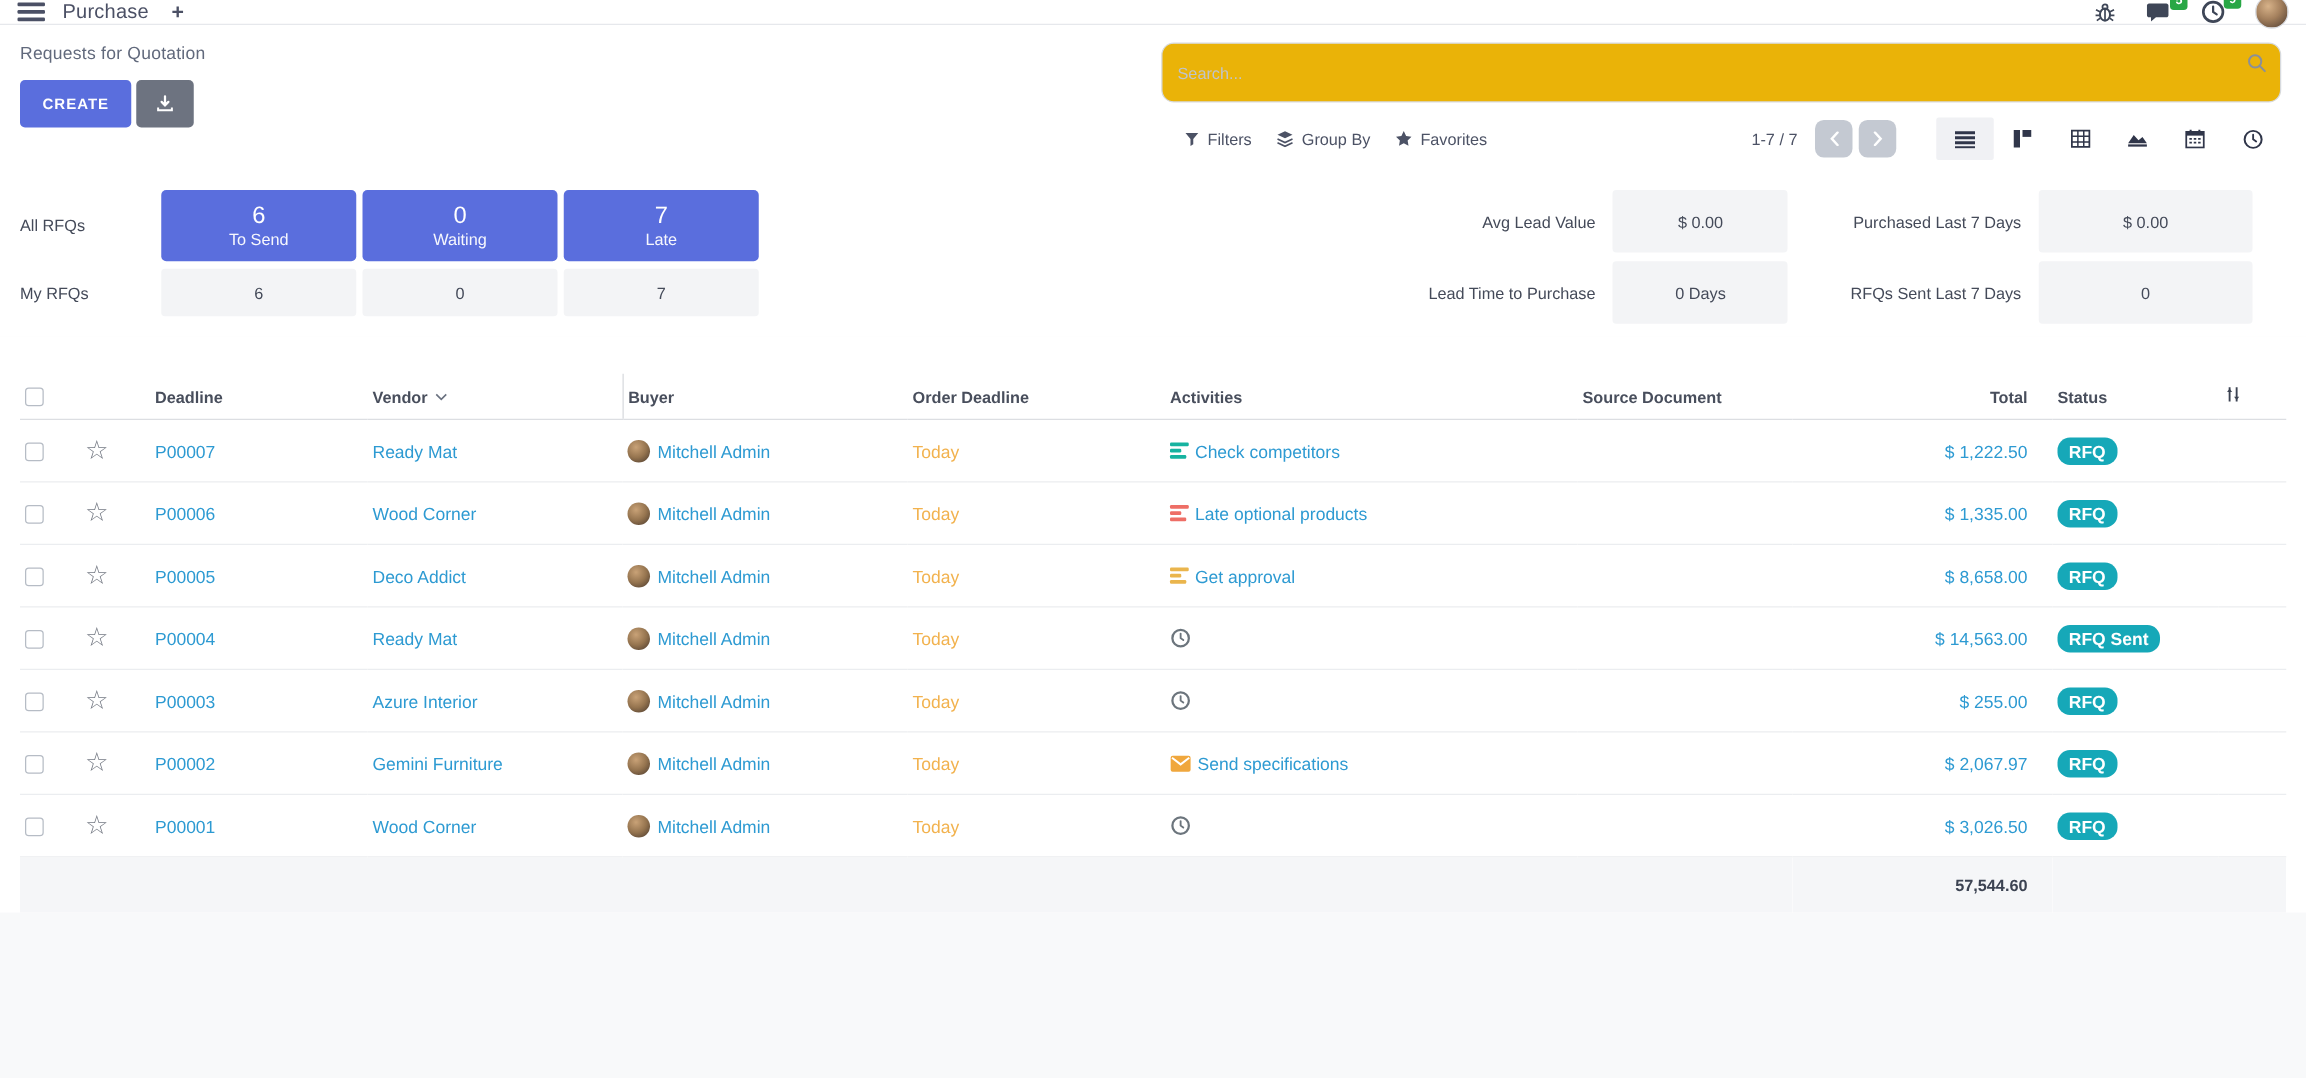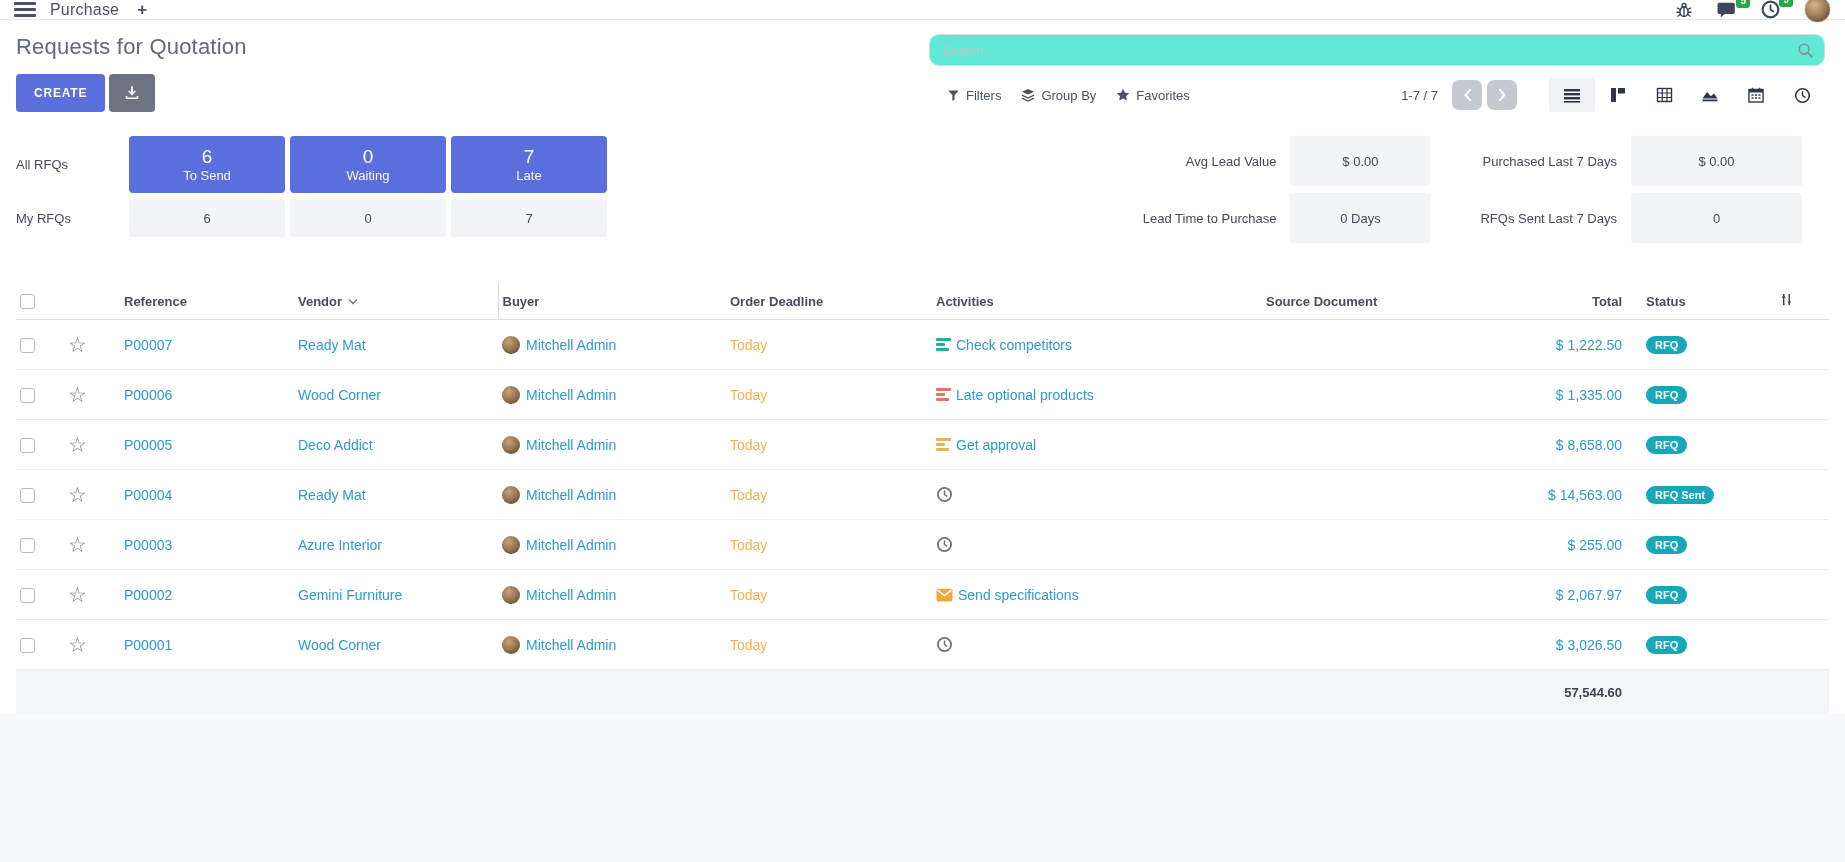--- a/index.html
+++ b/index.html
@@ -21,26 +21,26 @@
   .menu-toggle i { display:block; height:3px; background:#4b5065; border-radius:1px; }
   .app-title { font-size:16px; color:#4b5065; margin-left:14px; font-weight:500; letter-spacing:.2px; }
   .new-tab { margin-left:18px; font-size:17px; font-weight:700; color:#4b5065; cursor:pointer; }
   .topbar-right { margin-left:auto; display:flex; align-items:center; gap:24px; }
   .tb-ico { position:relative; display:flex; align-items:center; cursor:pointer; }
   .tb-badge { position:absolute; top:-7px; right:-13px; background:var(--green); color:#fff; font-size:10px; font-weight:700; line-height:1; padding:2px 4px; border-radius:3px; min-width:13px; text-align:center; }
   .avatar-lg { width:27px; height:27px; border-radius:50%; background:radial-gradient(circle at 38% 32%, #d7b289 0%, #a4805d 45%, #6b5340 80%, #4e3c2d 100%); border:1px solid #d9dbe0; }
   
   .control { background:#fff; padding:14px 16px 0 16px; display:flex; }
   .cp-left { flex:1; }
-  .page-title { font-size:22px; color:#61697c; letter-spacing:.2px; }
+  .page-title { font-size:14px; color:#61697c; letter-spacing:.2px; }
   .cp-buttons { margin-top:14px; display:flex; gap:4px; }
   .btn-create { background:var(--accent); color:#fff; border:none; font-size:12px; font-weight:600; letter-spacing:.8px; padding:0 18px; height:38px; border-radius:4px; cursor:pointer; font-family:inherit; }
   .btn-export { background:#6d7380; border:none; width:46px; height:38px; border-radius:4px; cursor:pointer; display:flex; align-items:center; justify-content:center; }
   .cp-right { width:896px; margin-right:4px; }
-  .search-box { position:relative; height:32px; border:1px solid #d7dade; border-radius:10px; background:#5eead4; display:flex; align-items:center; }
+  .search-box { position:relative; height:48px; border:1px solid #d7dade; border-radius:10px; background:#eab308; display:flex; align-items:center; }
   .search-box input { flex:1; border:none; outline:none; font-size:13px; color:#555; padding:0 34px 0 12px; background:transparent; font-family:inherit; }
   .search-box input::placeholder { color:#c0c4cb; }
   .search-mag { position:absolute; right:10px; top:7px; }
   .toolbar { margin-top:12px; display:flex; align-items:center; }
   .tb-filter-btn { display:flex; align-items:center; gap:6px; font-size:13px; color:#4c5265; cursor:pointer; padding:6px 10px; }
   .tb-filter-group { display:flex; margin-left:8px; }
   .pager { margin-left:auto; font-size:13px; color:#4c5265; }
   .pager-btns { display:flex; gap:5px; margin-left:14px; }
   .pager-btn { width:30px; height:30px; border-radius:7px; background:#c4c9d2; border:none; color:#fff; display:flex; align-items:center; justify-content:center; cursor:pointer; }
   .views { display:flex; margin-left:32px; }
@@ -75,21 +75,21 @@
   .link { color:var(--link); cursor:pointer; }
   .avatar-sm { display:inline-block; width:18px; height:18px; border-radius:50%; vertical-align:-4px; margin-right:6px; background:radial-gradient(circle at 38% 32%, #c9a277 0%, #95744f 50%, #5e4936 85%); }
   .deadline { color:var(--warning); }
   .act-cell { display:flex; align-items:center; gap:5px; }
   .bars { display:inline-flex; flex-direction:column; gap:2px; width:15px; }
   .bars i { display:block; height:3px; border-radius:1px; }
   .bars i:nth-child(1){ width:100%; } .bars i:nth-child(2){ width:62%; } .bars i:nth-child(3){ width:86%; }
   .bars.teal i { background:#17b3a0; } .bars.red i { background:#ee6e66; } .bars.yellow i { background:#eab54d; }
   td.c-total { text-align:right; padding-right:20px; }
   .total-amt { color:var(--link); }
-  .badge { display:inline-block; background:var(--badge); color:#fff; font-size:11px; font-weight:700; padding:3px 9px; border-radius:10px; }
+  .badge { display:inline-block; background:var(--badge); color:#fff; font-size:14px; font-weight:700; padding:3px 9px; border-radius:10px; }
   tfoot td { background:#f5f6f8; border-top:1px solid #dfe1e5; border-bottom:none; height:44px; }
   .footer-total { font-size:13px; font-weight:700; color:#3c4352; }
   .hdr-sort { margin-left:6px; vertical-align:1px; }
   .ico { display:inline-flex; }
 </style>
 </head>
 <body style="--accent: #5a6edd; --link: #2d9ad2; --warning: #f2b24e; --badge: #16a8b8; --green: #28a745;">
 
 <div class="topbar">
   <div class="menu-toggle">
@@ -286,21 +286,21 @@
         <col style="width:330px">
         <col style="width:172px">
       <col style="width:208px">
         <col style="width:133px">
         <col style="width:54px">
     </colgroup>
     <thead>
       <tr>
         <th><span class="cb"></span></th>
         <th></th>
-        <th><span>Reference</span></th>
+        <th><span>Deadline</span></th>
         <th><span>Vendor</span><span class="hdr-sort ico">
               <svg width="10" height="7" viewBox="0 0 10 7">
                 <path d="M1 1.5l4 4 4-4" stroke="#6b7280" stroke-width="1.3" fill="none"></path>
               </svg>
             </span></th>
         <th class="c-buyer"><span>Buyer</span></th>
         <th><span>Order Deadline</span></th>
         <th><span>Activities</span></th>
         <th><span>Source Document</span></th>
         <th class="c-total"><span>Total</span></th>

